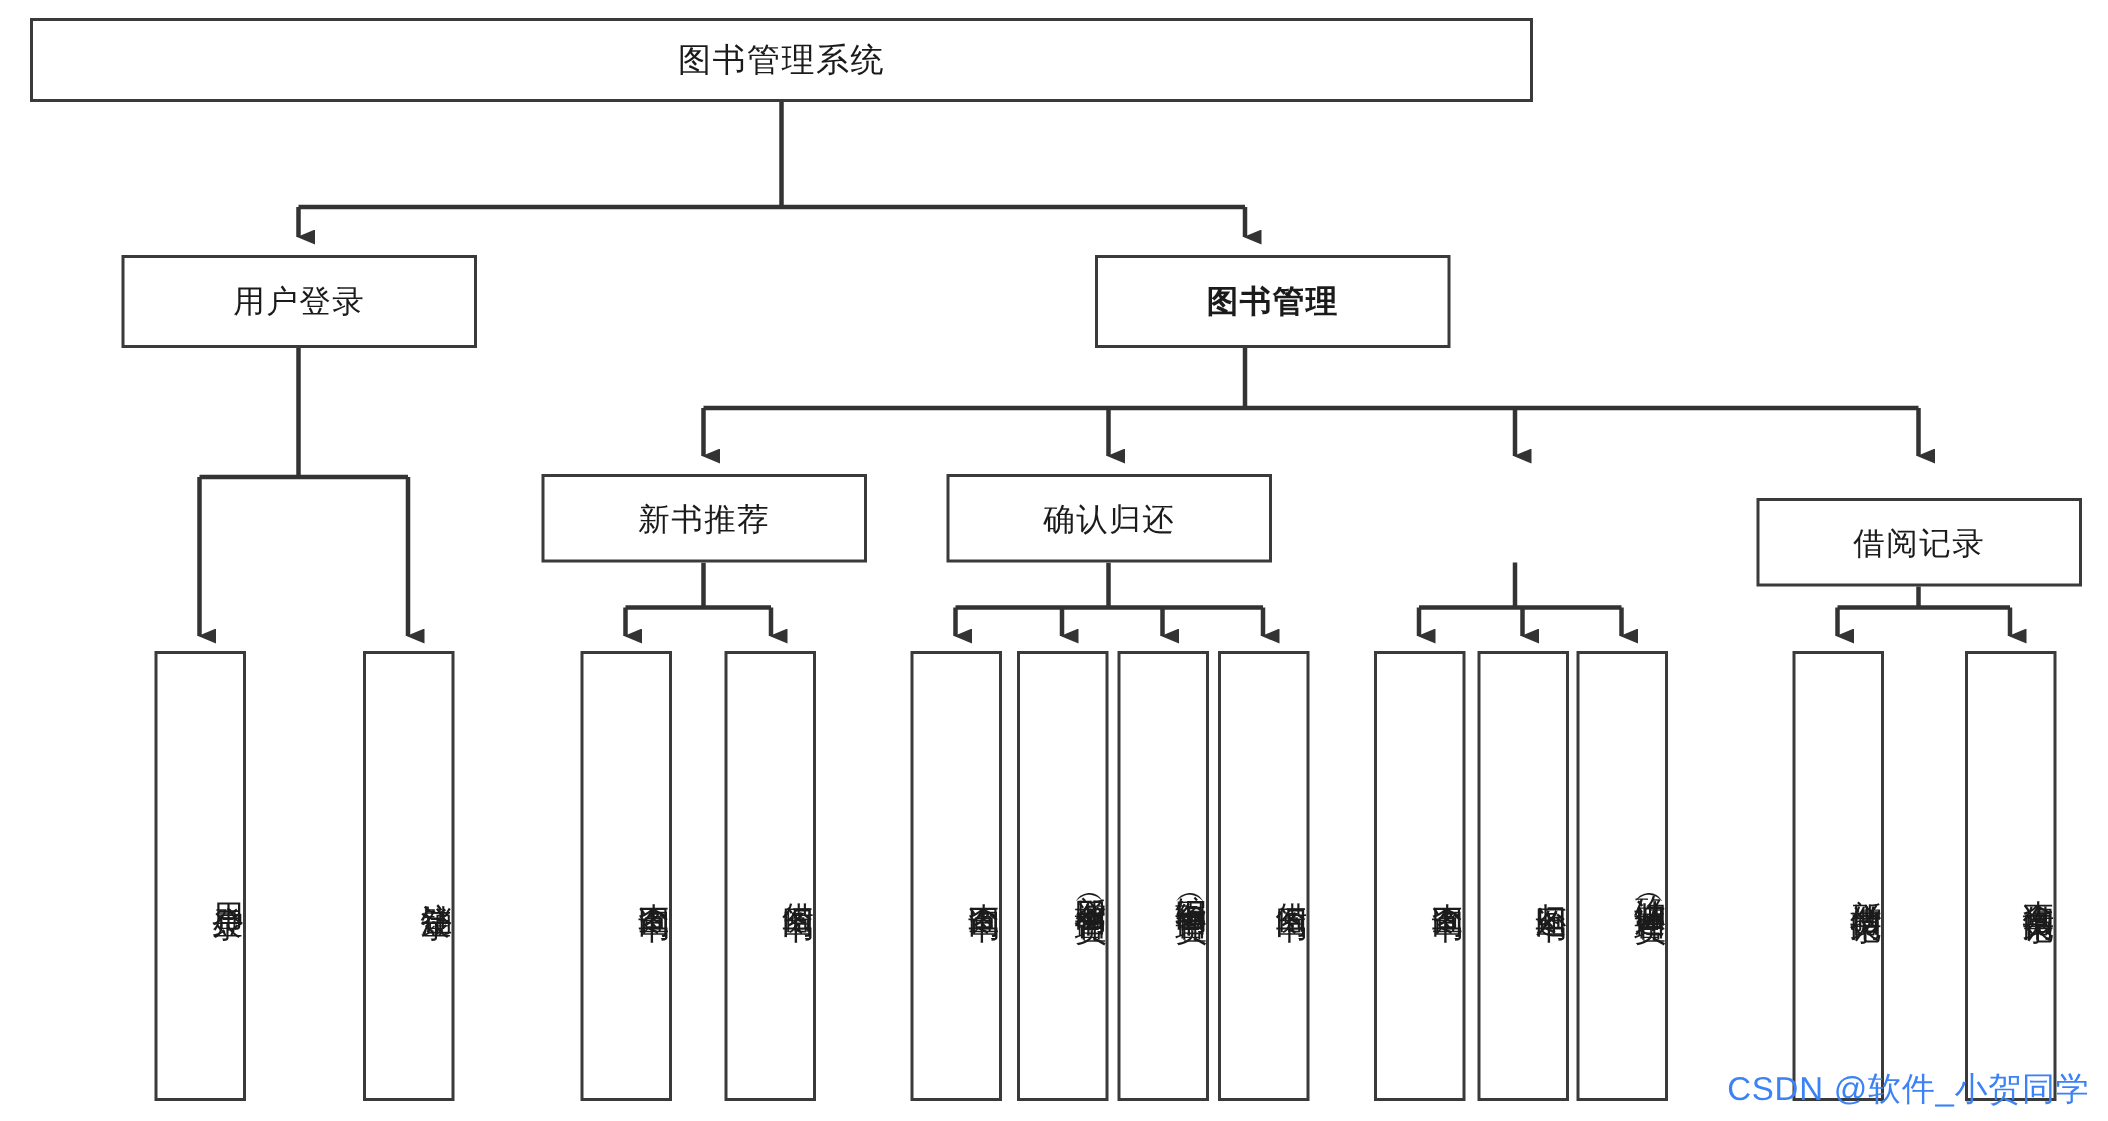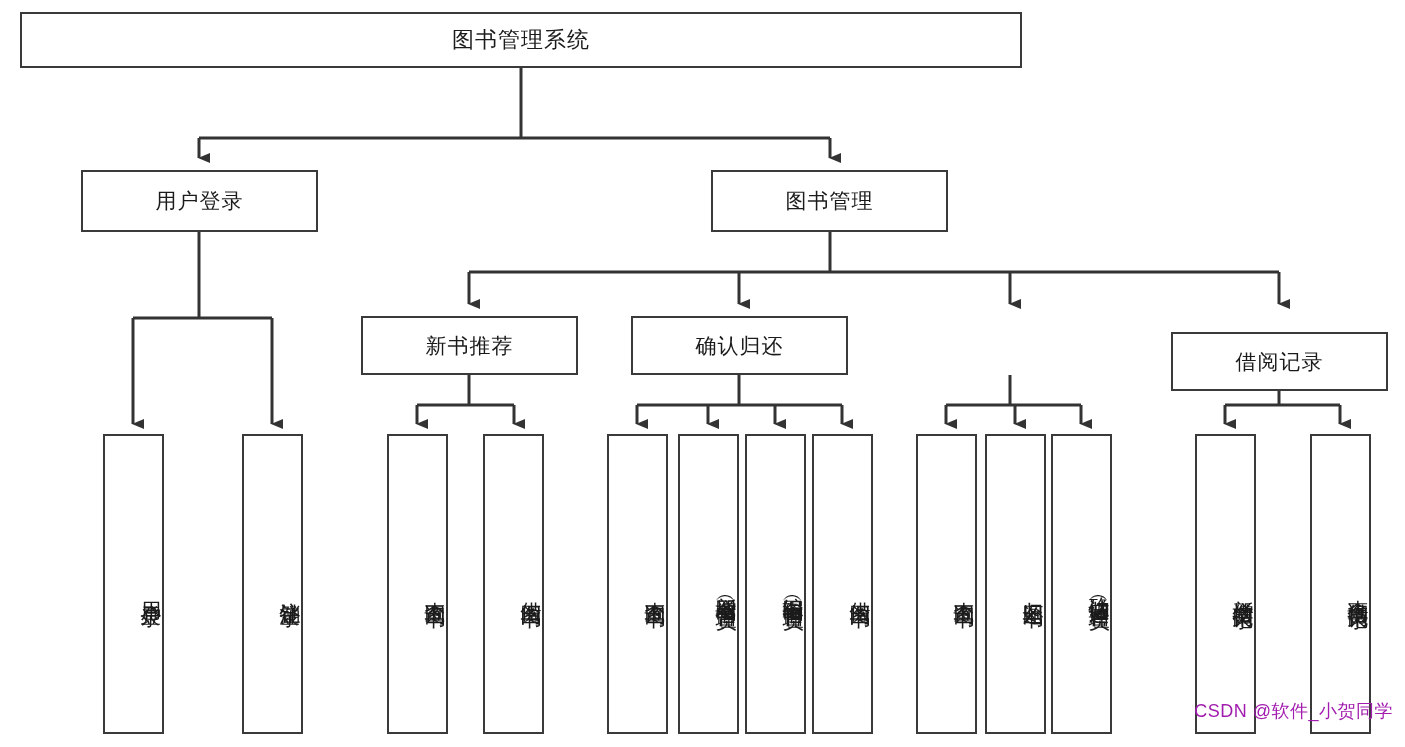--- a/index.html
+++ b/index.html
@@ -53,23 +53,23 @@
     writing-mode: vertical-rl;
     text-orientation: upright;
     white-space: nowrap;
   }
   .node.root {
     font-size: 22px;
   }
   #watermark {
     position: absolute;
     right: 12px;
-    bottom: 24px;
-    font-size: 18px;
-    color: #a21caf;
+    bottom: 6px;
+    font-size: 22px;
+    color: #3b82f6;
     letter-spacing: 0.5px;
     user-select: none;
   }
 </style>
 </head>
 <body>
 
 <div id="stage">
 
   <svg id="wires" viewBox="0 0 1405 747" xmlns="http://www.w3.org/2000/svg">
@@ -119,21 +119,21 @@
       <path d="M1279,375 L1279,405"></path>
       <path d="M1225,405 L1340,405"></path>
       <path d="M1225,405 L1225,424" marker-end="url(#arw)"></path>
       <path d="M1340,405 L1340,424" marker-end="url(#arw)"></path>
     </g>
   </svg>
 
   <div class="node horiz root" style="left:20px; top:12px; width:1002px; height:56px;">图书管理系统</div>
 
   <div class="node horiz" style="left:81px; top:170px; width:237px; height:62px;">用户登录</div>
-  <div class="node horiz" style="left:711px; top:170px; width:237px; height:62px;">图书管理</div>
+  <div class="node horiz" style="left:730px; top:170px; width:237px; height:62px;font-weight:bold;">图书管理</div>
 
   <div class="node horiz" style="left:361px; top:316px; width:217px; height:59px;">新书推荐</div>
   <div class="node horiz" style="left:631px; top:316px; width:217px; height:59px;">确认归还</div>
   <div class="node horiz" style="left:1171px; top:332px; width:217px; height:59px;">借阅记录</div>
 
   <div class="node vert" style="left:103px; top:434px; width:61px; height:300px;">
     <span class="vtext">用户登录</span>
   </div>
   <div class="node vert" style="left:242px; top:434px; width:61px; height:300px;">
     <span class="vtext">注销登录</span>

